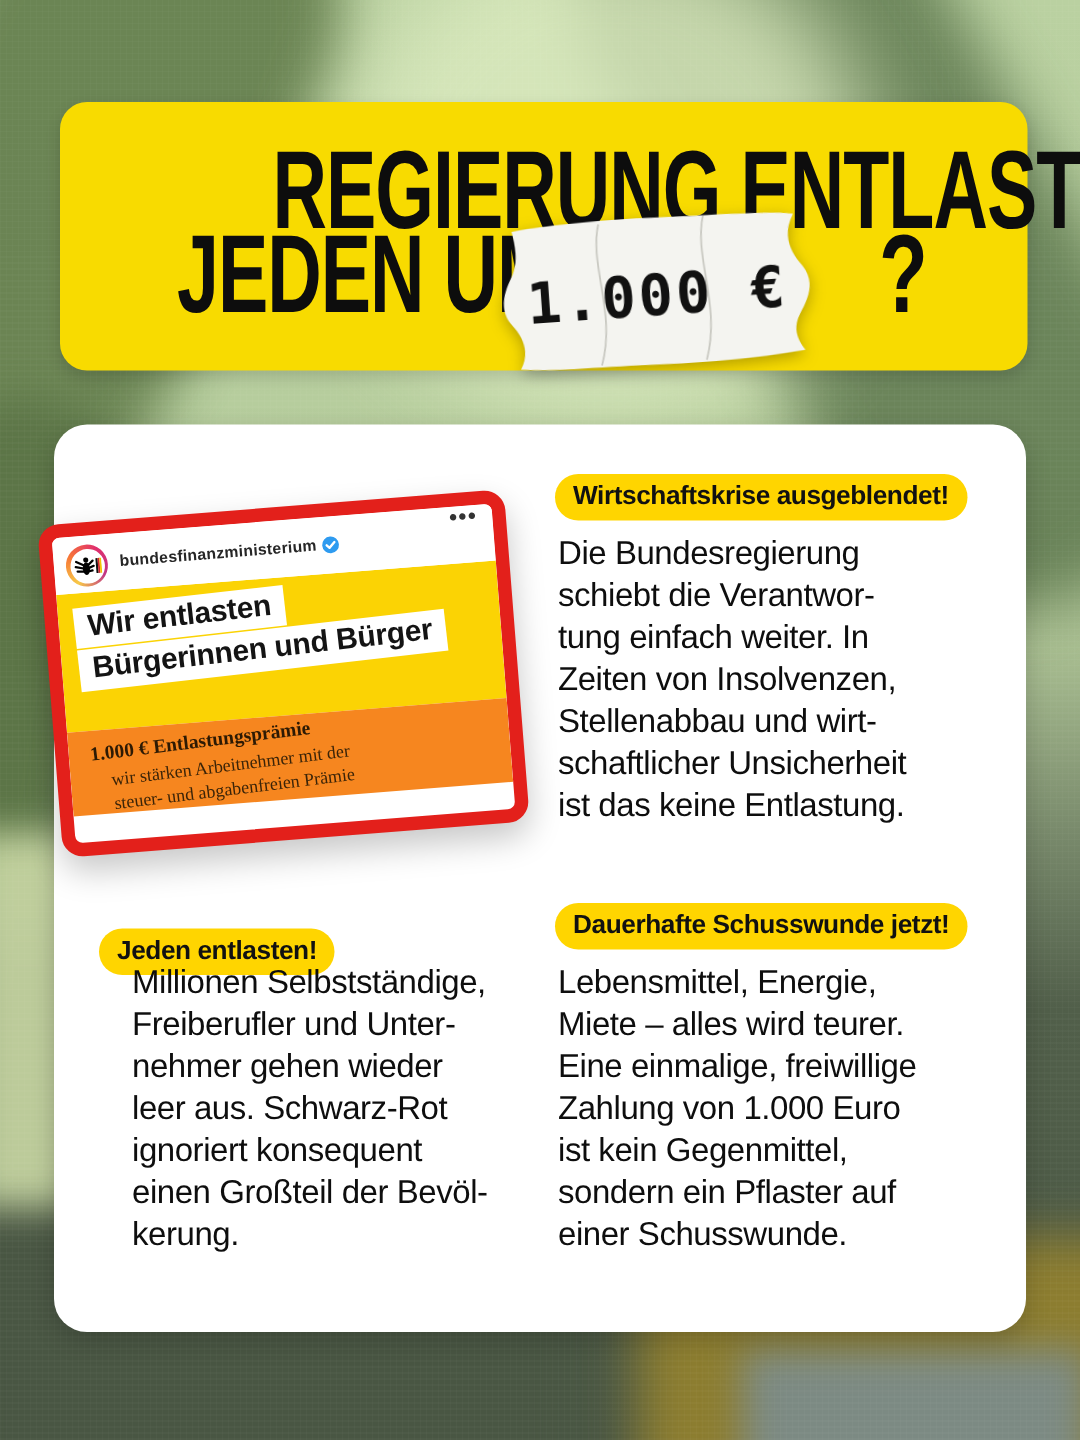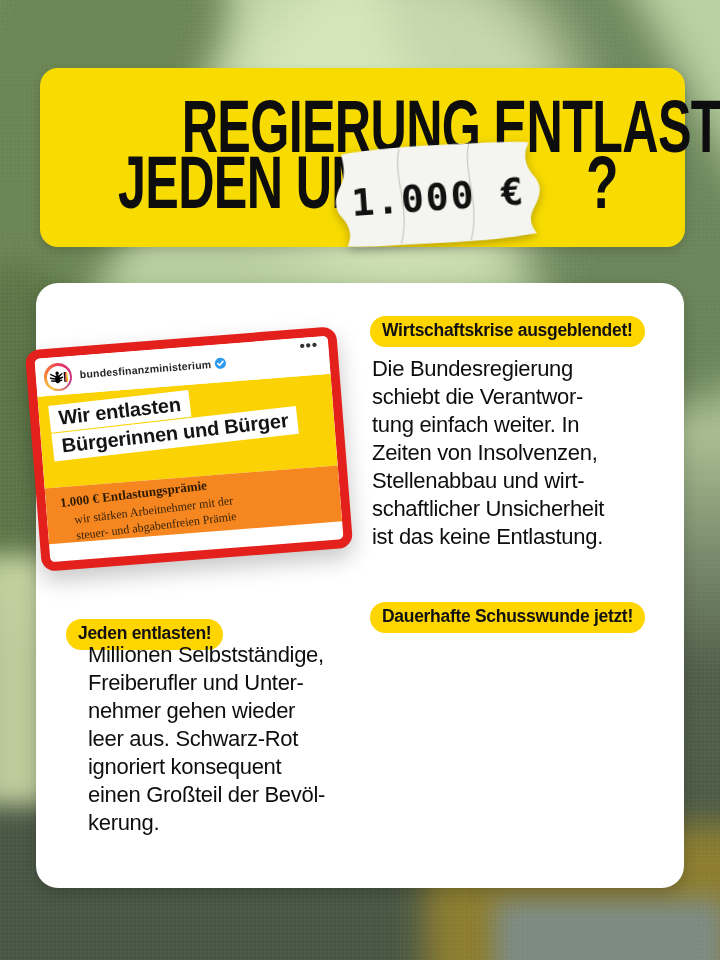--- a/index.html
+++ b/index.html
@@ -157,14 +157,21 @@
   <div class="pill pill2">Jeden entlasten!</div>
   <div class="para para2">Millionen Selbstständige,
 Freiberufler und Unter-
 nehmer gehen wieder
 leer aus. Schwarz-Rot
 ignoriert konsequent
 einen Großteil der Bevöl-
 kerung.</div>
 
   <div class="pill pill3">Dauerhafte Schusswunde jetzt!</div>
+  <div class="para para3">Lebensmittel, Energie,
+Miete – alles wird teurer.
+Eine einmalige, freiwillige
+Zahlung von 1.000 Euro
+ist kein Gegenmittel,
+sondern ein Pflaster auf
+einer Schusswunde.</div>
 
 </div>
 
 </body></html>

